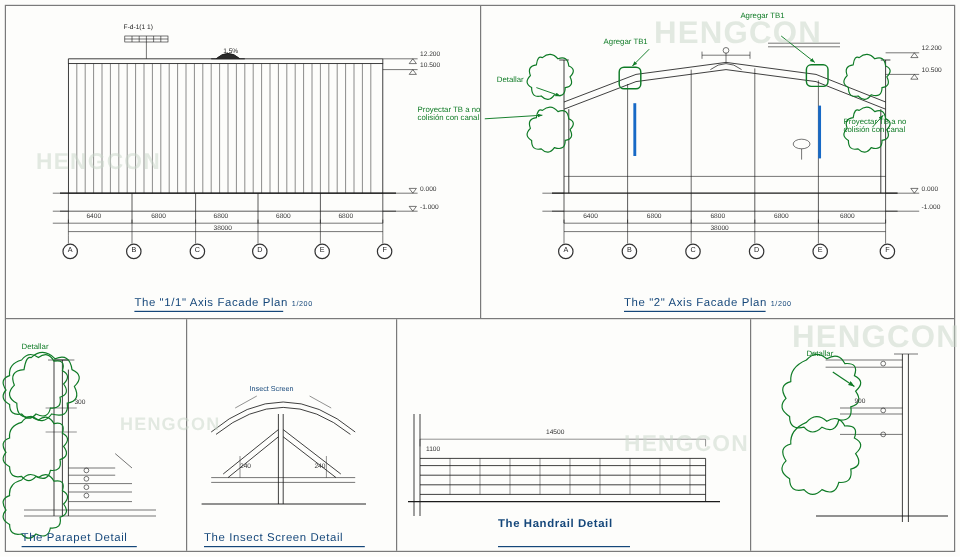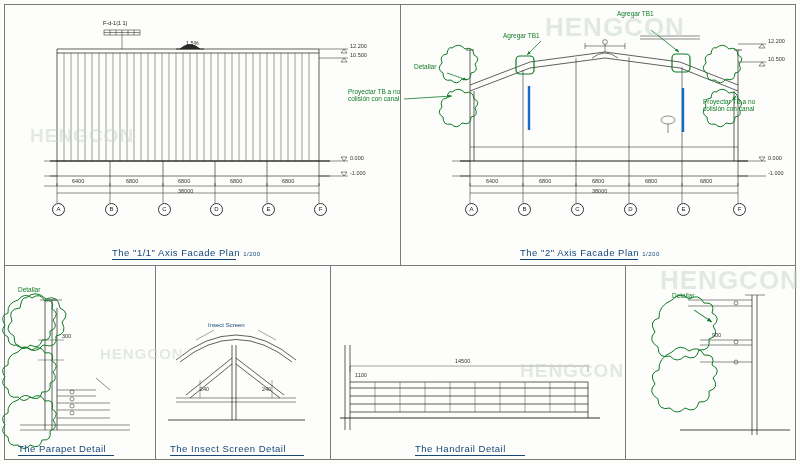--- a/index.html
+++ b/index.html
@@ -484,19 +484,19 @@
   <div style="position:absolute;left:18px;top:455px;width:96px;border-top:1px solid #15477a;"></div>
 
   <div class="label" style="left:208px;top:322px;font-size:6px;color:#15477a;">Insect Screen</div>
   <div class="label dim" style="left:200px;top:386px;">240</div>
   <div class="label dim" style="left:262px;top:386px;">240</div>
   <div class="title" style="left:170px;top:443px;">The Insect Screen Detail</div>
   <div style="position:absolute;left:170px;top:455px;width:134px;border-top:1px solid #15477a;"></div>
 
   <div class="label dim" style="left:455px;top:358px;">14500</div>
   <div class="label dim" style="left:355px;top:372px;">1100</div>
-  <div class="title" style="left:415px;top:443px;">The Handrail Detail</div>
+  <div class="title" style="left:415px;top:431px;font-weight:bold;">The Handrail Detail</div>
   <div style="position:absolute;left:415px;top:455px;width:110px;border-top:1px solid #15477a;"></div>
 
   <div class="label green" style="left:672px;top:292px;font-size:6.5px;">Detallar</div>
   <div class="label dim" style="left:712px;top:332px;">900</div>
 
 </div>
 
 </body></html>

